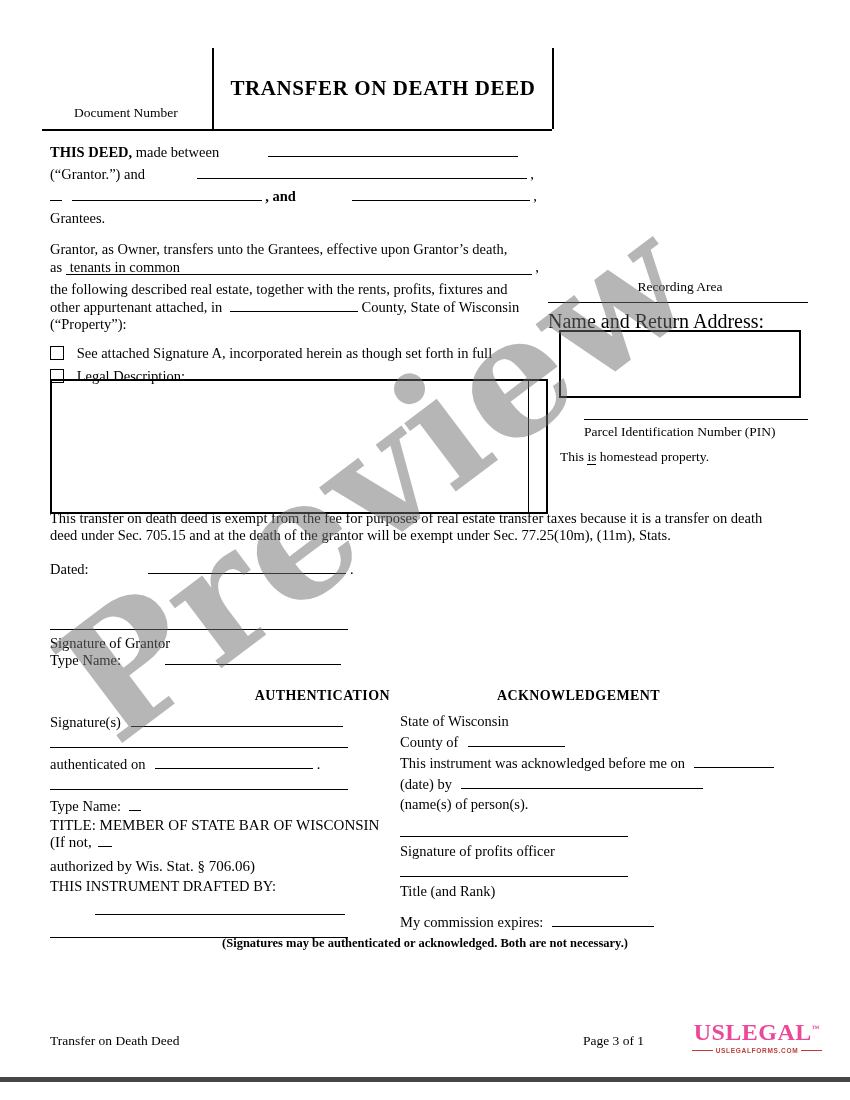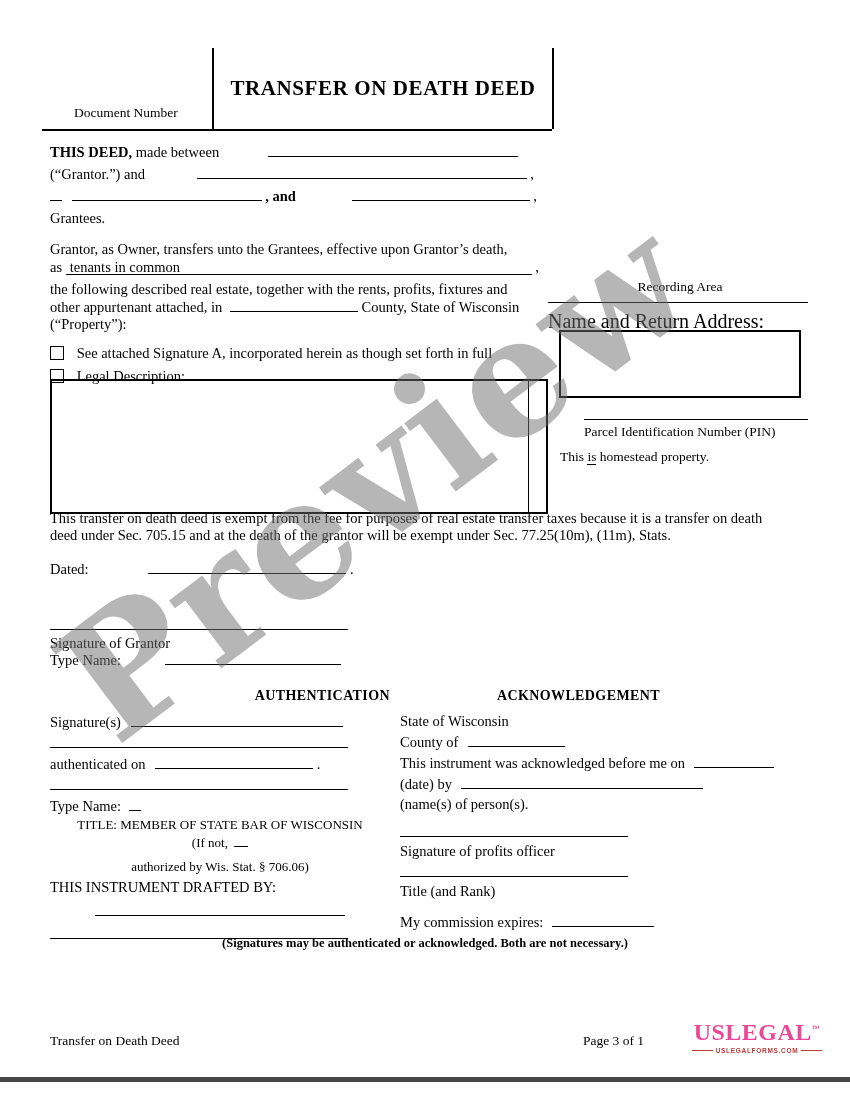--- a/index.html
+++ b/index.html
@@ -44,21 +44,21 @@
   .homestead{position:absolute;left:560px;top:449px;font-size:13.5px;}
   .u{border-bottom:1.2px solid #000;}
 
   
   .auth-col{position:absolute;left:50px;top:688px;width:340px;}
   .ack-col{position:absolute;left:400px;top:688px;width:414px;}
   .col-head{font-weight:bold;font-size:14px;letter-spacing:0.4px;margin-bottom:10px;}
   .auth-col .col-head{width:340px;text-align:right;}
   .ack-col .col-head{width:260px;text-align:right;}
   .row{white-space:nowrap;line-height:14px;margin-bottom:6px;}
-  .sm{font-size:13px;text-align:center;}
+  .sm{font-size:15px;}
 
   .note{position:absolute;left:0;top:936px;width:850px;text-align:center;font-weight:bold;font-size:12.5px;}
 
   
   .footer-title{position:absolute;left:50px;top:1033px;font-size:13.5px;}
   .footer-page{position:absolute;left:583px;top:1033px;font-size:13.5px;}
   .logo{position:absolute;left:692px;top:1016px;width:130px;text-align:center;}
   .logo-main{font-family:"Liberation Serif",serif;font-weight:bold;font-size:24px;color:#ec4899;letter-spacing:0.5px;line-height:26px;}
   .logo-main .tm{font-size:8px;vertical-align:super;}
   .logo-sub{display:flex;align-items:center;gap:3px;margin-top:2px;}

